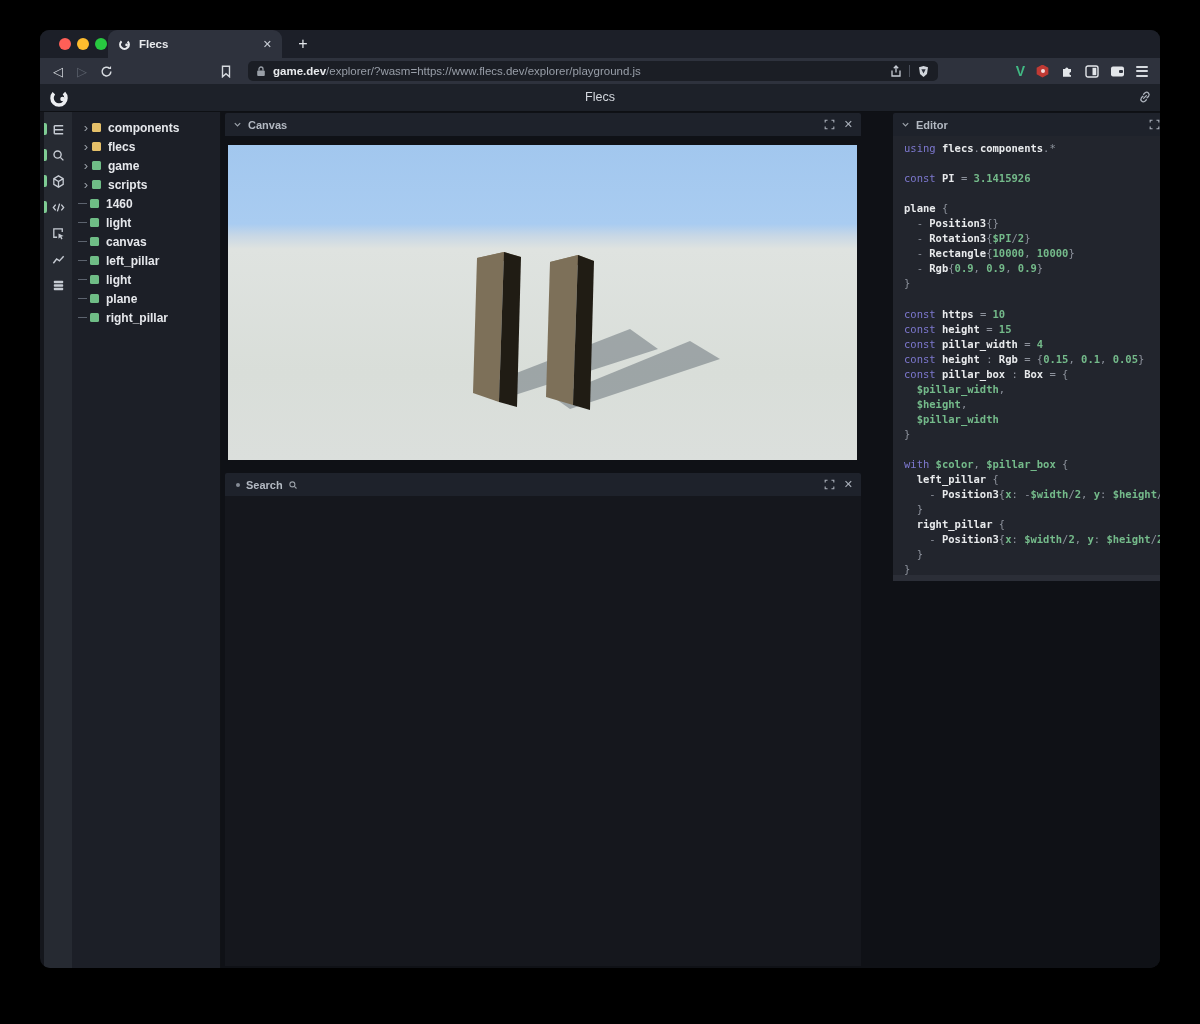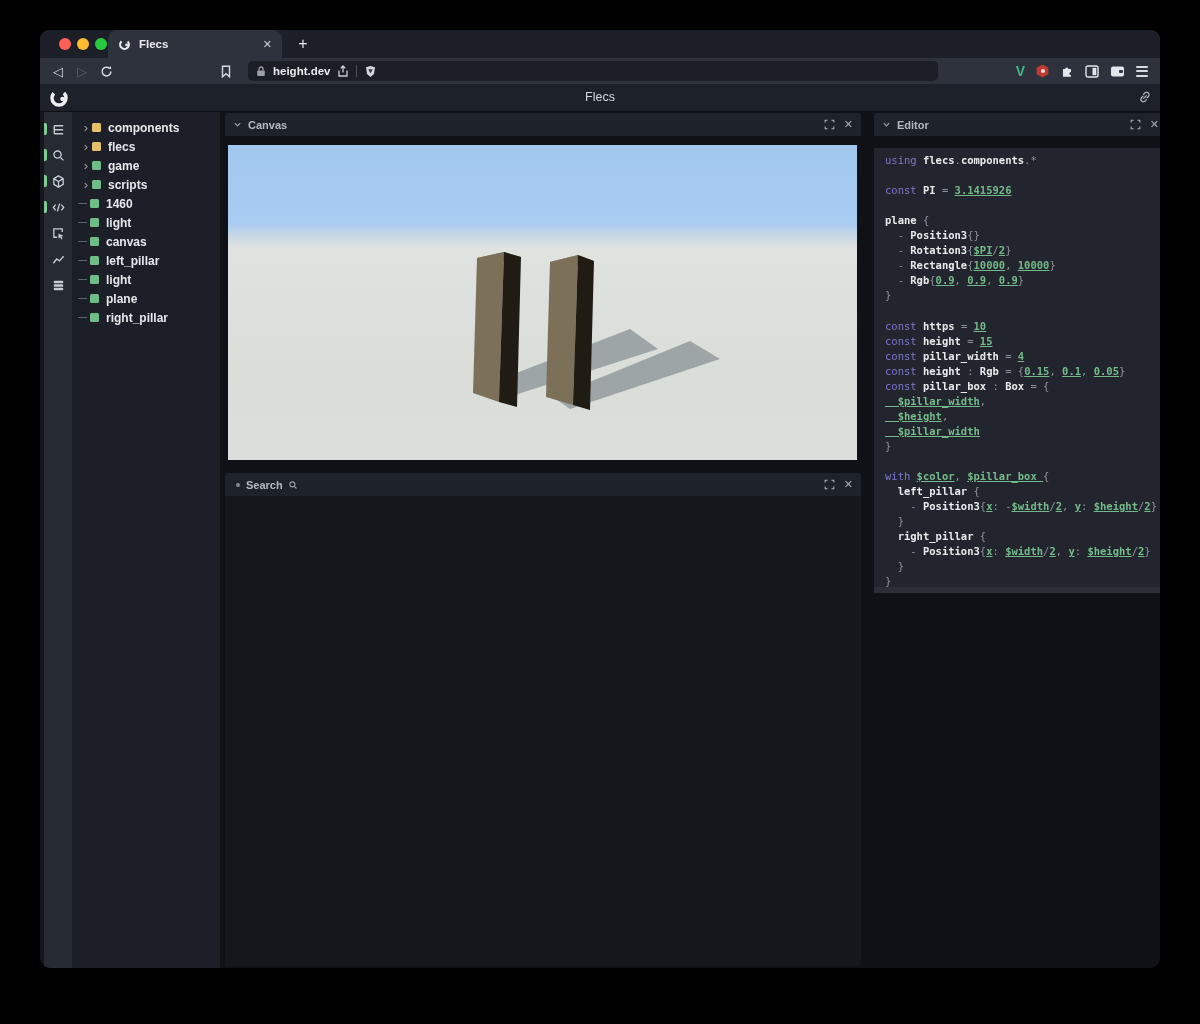--- a/index.html
+++ b/index.html
@@ -99,29 +99,29 @@
   #lp-top   { clip-path:polygon(249px 113px,276px 107px,293px 112px,266px 118px); }
   #rp-front { clip-path:polygon(322px 117px,350px 110px,345px 260px,318px 252px); }
   #rp-side  { clip-path:polygon(350px 110px,366px 116px,362px 265px,345px 260px); }
   #rp-top   { clip-path:polygon(322px 117px,350px 110px,366px 116px,338px 123px); }
   #lp-shadow{ clip-path:polygon(252px 242px,268px 256px,430px 204px,402px 184px); }
   #rp-shadow{ clip-path:polygon(325px 252px,342px 264px,492px 214px,462px 196px); }
 
   #search-panel { position:absolute; left:4px; top:361px; width:636px; }
   #search-body { height:470px; background:#15171d; }
 
-  #editor-panel { position:absolute; left:653px; top:1px; width:293px; }
-  #editor-body { height:439px; background:#22252d; padding:5px 0 0 11px; overflow:hidden;margin-top:12px; }
+  #editor-panel { position:absolute; left:672px; top:1px; width:293px; }
+  #editor-body { height:439px; background:#22252d; padding:5px 0 0 11px; overflow:hidden; }
   #editor-footer { height:6px; background:#2b2e37; }
   .cl { font-family:"DejaVu Sans Mono", monospace; font-size:10.5px; line-height:15.05px;
         white-space:pre; color:#c8ccd2; }
   .t-k { color:var(--kw); }
   .t-i { color:var(--ident); font-weight:700; }
   .t-p { color:var(--punct); }
-  .t-n { color:var(--num); font-weight:700;text-decoration:underline; }
+  .t-n { color:var(--num); font-weight:700; }
 
   svg { display:block; }
 </style>
 </head>
 <body>
 
 <div id="window">
 
   <div id="tabbar">
     <span class="tl tl-red"></span>
@@ -152,21 +152,22 @@
         <path d="M2.5 1.2 H9.5 V11.8 L6 8.7 L2.5 11.8 Z" fill="none" stroke="#d7dbe0" stroke-width="1.4"></path>
       </svg>
     </span>
     <div id="urlbar">
       <span class="lock">
         <svg width="10" height="11" viewBox="0 0 10 11">
           <rect x="1.2" y="4.5" width="7.6" height="5.4" rx="1" fill="#9aa0a8"></rect>
           <path d="M3 4.5 V3 a2 2 0 0 1 4 0 V4.5" fill="none" stroke="#9aa0a8" stroke-width="1.3"></path>
         </svg>
       </span>
-      <span class="domain">height.dev</span>
+      <span class="domain">game.dev</span>
+      <span class="path">/explorer/?wasm=https://www.flecs.dev/explorer/playground.js</span>
       <span class="url-actions">
         <span>
           <svg width="12" height="13" viewBox="0 0 12 13">
             <path d="M6 1.2 V7.5 M3.8 3.2 L6 1 L8.2 3.2" fill="none" stroke="#c9ced6" stroke-width="1.3"></path>
             <path d="M2 5.5 V11 H10 V5.5" fill="none" stroke="#c9ced6" stroke-width="1.3"></path>
           </svg>
         </span>
         <span class="sep"></span>
         <span>
           <svg width="13" height="13" viewBox="0 0 13 13">

